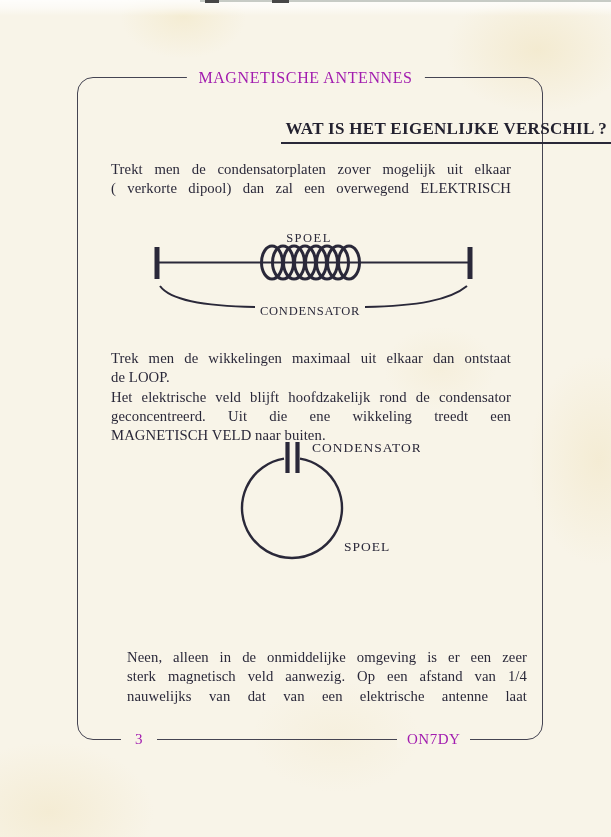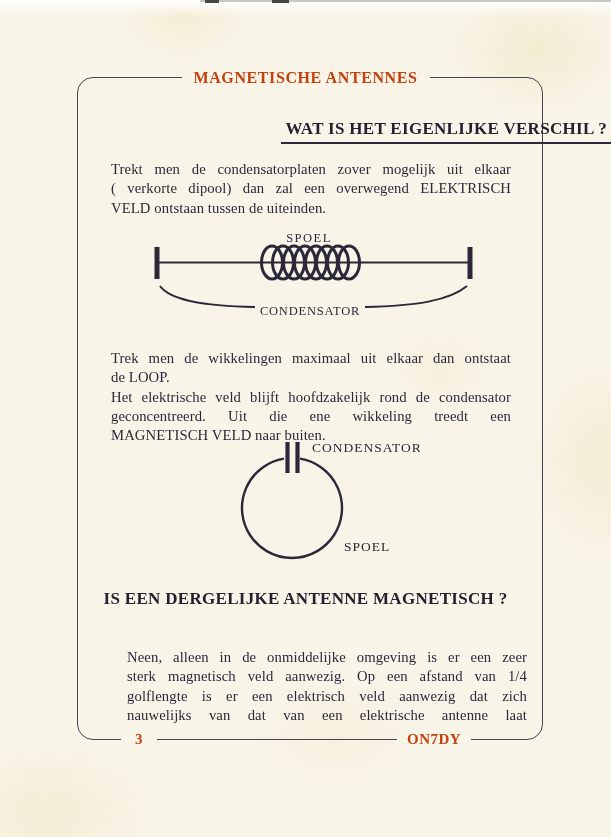--- a/index.html
+++ b/index.html
@@ -20,21 +20,21 @@
   .scan-dash { position:absolute; top:0; height:3px; background:#474747; }
   .dash-a { left:205px; width:14px; }
   .dash-b { left:272px; width:17px; }
 
   .frame {
     position:absolute; left:77px; top:77px; width:464px; height:661px;
     border:1.7px solid #454452; border-radius:16px;
   }
   .legend {
     position:absolute; white-space:nowrap; background:#f8f4e8;
-    font-weight:bold; color:#c2410c;
+    font-weight:normal; color:#a21caf;
   }
   .title-legend {
     top:68px; left:50%; transform:translateX(-50%);
     font-size:16px; letter-spacing:0.6px; padding:0 12px; line-height:19px;
   }
   .pageno-legend  { top:731px; left:121px; font-size:15px; padding:0 14px; line-height:17px; }
   .callsign-legend{ top:731px; left:397px; font-size:15px; letter-spacing:0.5px; padding:0 10px; line-height:17px; }
 
   .h1wrap { position:absolute; top:119px; left:0; width:611px; text-align:right; }
   .h1 {
@@ -71,21 +71,20 @@
 
   <span class="legend title-legend">MAGNETISCHE ANTENNES</span>
 
   <div class="h1wrap">
     <span class="h1">WAT IS HET EIGENLIJKE VERSCHIL ?</span>
   </div>
 
   <div class="para p1">
     <div class="ln j">Trekt men de condensatorplaten zover mogelijk uit elkaar</div>
     <div class="ln j">( verkorte dipool) dan zal een overwegend ELEKTRISCH</div>
-    <div class="ln">VELD ontstaan tussen de uiteinden.</div>
   </div>
 
   <svg class="diagram diag-dipole" width="352" height="100" viewBox="0 0 352 100">
     <text x="179" y="16" text-anchor="middle" font-size="12.5" letter-spacing="1.5">SPOEL</text>
     <line x1="27" y1="21" x2="27" y2="53" stroke="#2a2839" stroke-width="5"></line>
     <line x1="340" y1="21" x2="340" y2="53" stroke="#2a2839" stroke-width="5"></line>
     <line x1="29" y1="36.5" x2="338" y2="36.5" stroke="#2a2839" stroke-width="2.2"></line>
     <g fill="none" stroke="#2a2839" stroke-width="3">
       <ellipse cx="142" cy="36.5" rx="10.5" ry="16.5"></ellipse>
       <ellipse cx="153" cy="36.5" rx="10.5" ry="16.5"></ellipse>
@@ -110,25 +109,23 @@
   </div>
 
   <svg class="diagram diag-loop" width="200" height="135" viewBox="0 0 200 135">
     <path d="M 64 26.6 A 50 50 0 1 0 80 26.6" fill="none" stroke="#2a2839" stroke-width="2.4"></path>
     <line x1="67.5" y1="10" x2="67.5" y2="41" stroke="#2a2839" stroke-width="4.2"></line>
     <line x1="77.5" y1="10" x2="77.5" y2="41" stroke="#2a2839" stroke-width="4.2"></line>
     <text x="92" y="20" font-size="13.5" letter-spacing="1">CONDENSATOR</text>
     <text x="124" y="119" font-size="13.5" letter-spacing="1">SPOEL</text>
   </svg>
 
-  <div class="h2">IS EEN DERGELIJKE ANTENNE MAGNETISCH ?</div>
 
   <div class="para p3">
     <div class="ln j">Neen, alleen in de onmiddelijke omgeving is er een zeer</div>
     <div class="ln j">sterk magnetisch veld aanwezig. Op een afstand van 1/4</div>
-    <div class="ln j">golflengte is er een elektrisch veld aanwezig dat zich</div>
     <div class="ln j">nauwelijks van dat van een elektrische antenne laat</div>
   </div>
 
   <span class="legend pageno-legend">3</span>
   <span class="legend callsign-legend">ON7DY</span>
 
 </div>
 
 </body></html>

